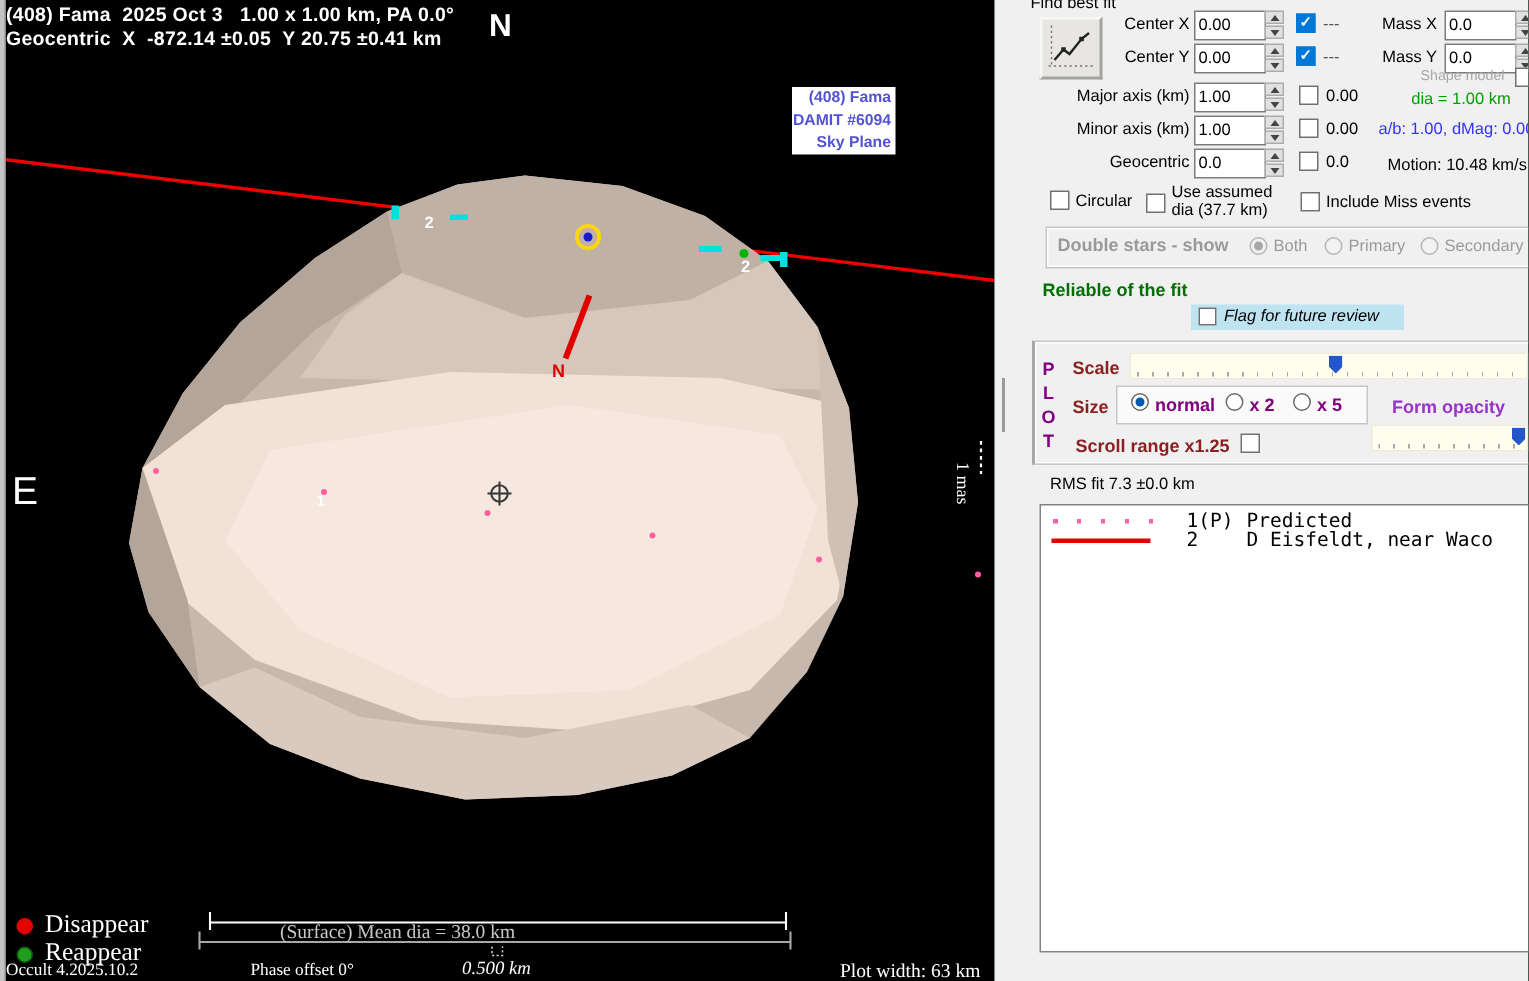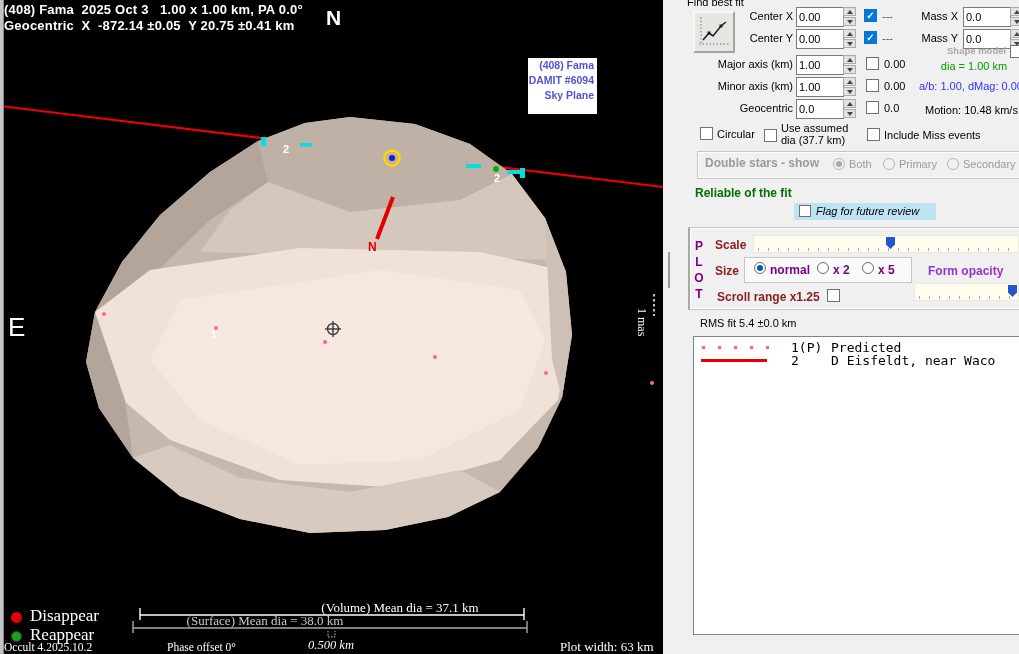--- a/index.html
+++ b/index.html
@@ -125,33 +125,32 @@
 
       <polyline points="328,631 328,637 335,637 335,631" fill="none" stroke="#cfcfcf" stroke-width="1" stroke-dasharray="1.5,1.5"></polyline>
     </svg>
 
     
     <div class="a wt ttl" style="left:4px;top:2px;">(408) Fama  2025 Oct 3   1.00 x 1.00 km, PA 0.0°</div>
     <div class="a wt ttl" style="left:4px;top:18px;">Geocentric  X  -872.14 ±0.05  Y 20.75 ±0.41 km</div>
     <div class="a wt" style="left:326px;top:6px;font-size:21px;font-weight:bold;">N</div>
     <div class="a wt" style="left:8px;top:312px;font-size:26px;font-weight:500;">E</div>
 
-    <div class="a sky" style="left:528px;top:58px;width:66px;height:56px;">
+    <div class="a sky" style="left:528px;top:58px;width:66px;height:45px;">
       <div>(408) Fama</div>
       <div>DAMIT #6094</div>
       <div>Sky Plane</div>
     </div>
 
     <div class="a chordlbl" style="left:283px;top:143px;">2</div>
     <div class="a chordlbl" style="left:494px;top:172px;">2</div>
     <div class="a chordlbl" style="left:211px;top:329px;font-size:10px;">1</div>
     <div class="a" style="left:368px;top:240px;color:#e00000;font-weight:bold;font-size:12px;">N</div>
     <div class="a mas" style="left:634px;top:308px;height:48px;">1 mas</div>
 
-    <div class="a wt serif" style="left:300px;top:600px;width:200px;text-align:center;font-size:13px;">(Volume) Mean dia = 37.1 km</div>
     <div class="a serif" style="left:170px;top:613px;width:190px;text-align:center;font-size:13px;color:#c8c8c8;">(Surface) Mean dia = 38.0 km</div>
     <div class="a wt serif" style="left:296px;top:638px;width:70px;text-align:center;font-size:12.5px;font-style:italic;">0.500 km</div>
 
     
     <div class="a" style="left:11px;top:612px;width:11px;height:11px;border-radius:50%;background:#e50000;"></div>
     <div class="a wt serif" style="left:30px;top:606px;font-size:17px;">Disappear</div>
     <div class="a" style="left:11px;top:631px;width:11px;height:11px;border-radius:50%;background:#1f9e1f;border:1px solid #0a5a0a;box-sizing:border-box;"></div>
     <div class="a wt serif" style="left:30px;top:625px;font-size:17px;">Reappear</div>
 
     
@@ -214,21 +213,21 @@
     <input class="inp" style="left: 300px; top: 29px; width: 42px;" value="0.0">
     <div class="spin" style="left:347px;top:29px;">
       <div class="sb up">
           <i class="tri-up"></i>
         </div>
       <div class="sb dn">
           <i class="tri-dn"></i>
         </div>
     </div>
 
-    <div class="a lbl" style="left:284px;top:45px;color:#a8a8a8;font-size:9.5px;font-weight:bold;">Shape model</div>
+    <div class="a lbl" style="left:284px;top:45px;color:#a8a8a8;font-size:9.5px;">Shape model</div>
     <span class="cb" style="left:347px;top:45px;"></span>
 
     <div class="a lbl r" style="left:40px;top:58px;width:90px;">Major axis (km)</div>
     <input class="inp" style="left: 133px; top: 55px; width: 42px;" value="1.00">
     <div class="spin" style="left:180px;top:55px;">
       <div class="sb up">
           <i class="tri-up"></i>
         </div>
       <div class="sb dn">
           <i class="tri-dn"></i>
@@ -304,21 +303,21 @@
     <span class="radio" style="left:199px;top:262px;"></span>
     <div class="a lbl pur" style="left:215px;top:263px;">x 5</div>
     <div class="a lbl vio" style="left:265px;top:264px;">Form opacity</div>
     <div class="slider" style="left:251px;top:283px;width:105px;height:18px;">
       <div class="ticks"></div>
       <div class="thumb" style="left:93px;"></div>
     </div>
     <div class="a lbl dkr" style="left:54px;top:290px;">Scroll range x1.25</div>
     <span class="cb" style="left:164px;top:289px;"></span>
 
-    <div class="a lbl" style="left:37px;top:317px;">RMS fit 5.4 ±0.0 km</div>
+    <div class="a lbl" style="left:37px;top:317px;">RMS fit 7.3 ±0.0 km</div>
     <div id="list" style="left:30px;top:336px;width:326px;height:297px;">
       <div class="dotline" style="left:8px;top:9px;width:68px;"></div>
       <div class="a mono" style="left:97px;top:3px;">1(P)</div>
       <div class="a mono" style="left:137px;top:3px;">Predicted</div>
       <div class="redline" style="left:7px;top:22px;width:66px;"></div>
       <div class="a mono" style="left:97px;top:16px;">2</div>
       <div class="a mono" style="left:137px;top:16px;">D Eisfeldt, near Waco</div>
     </div>
   </div>
 </div>

